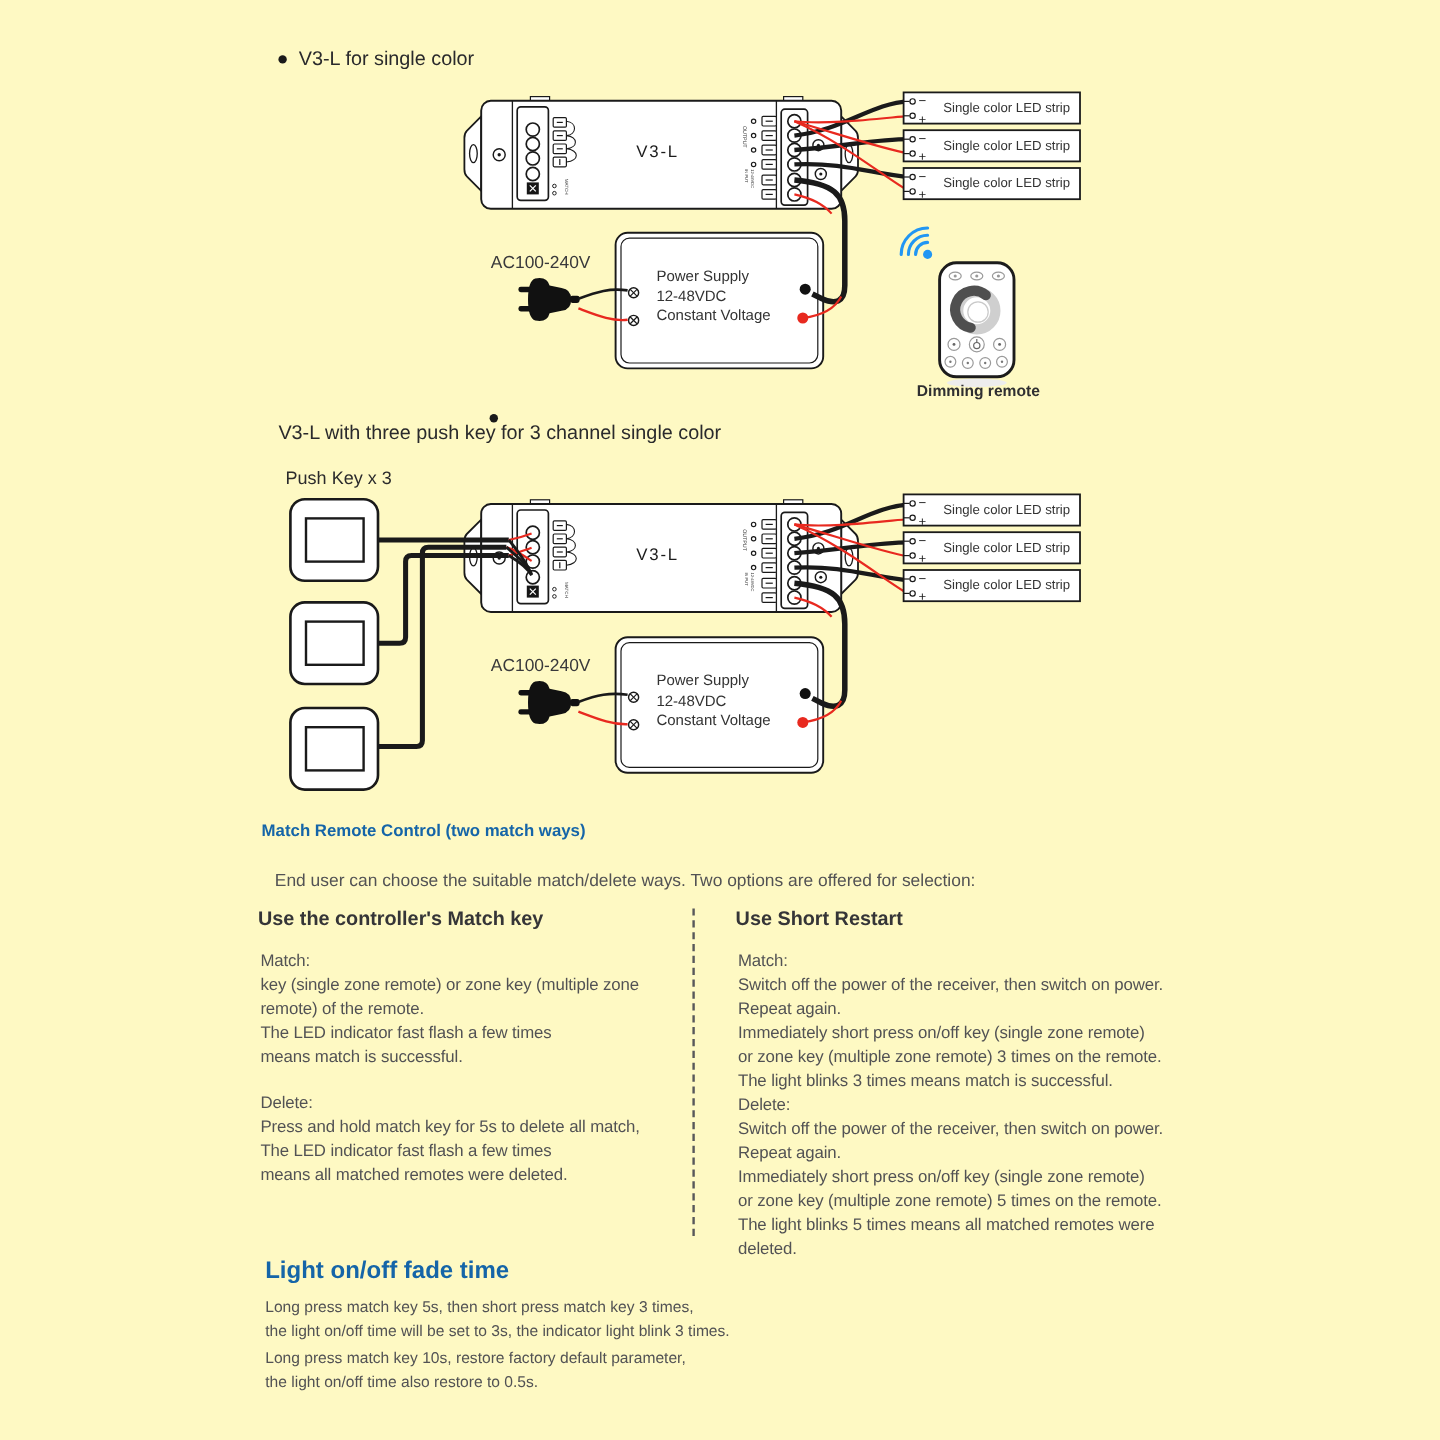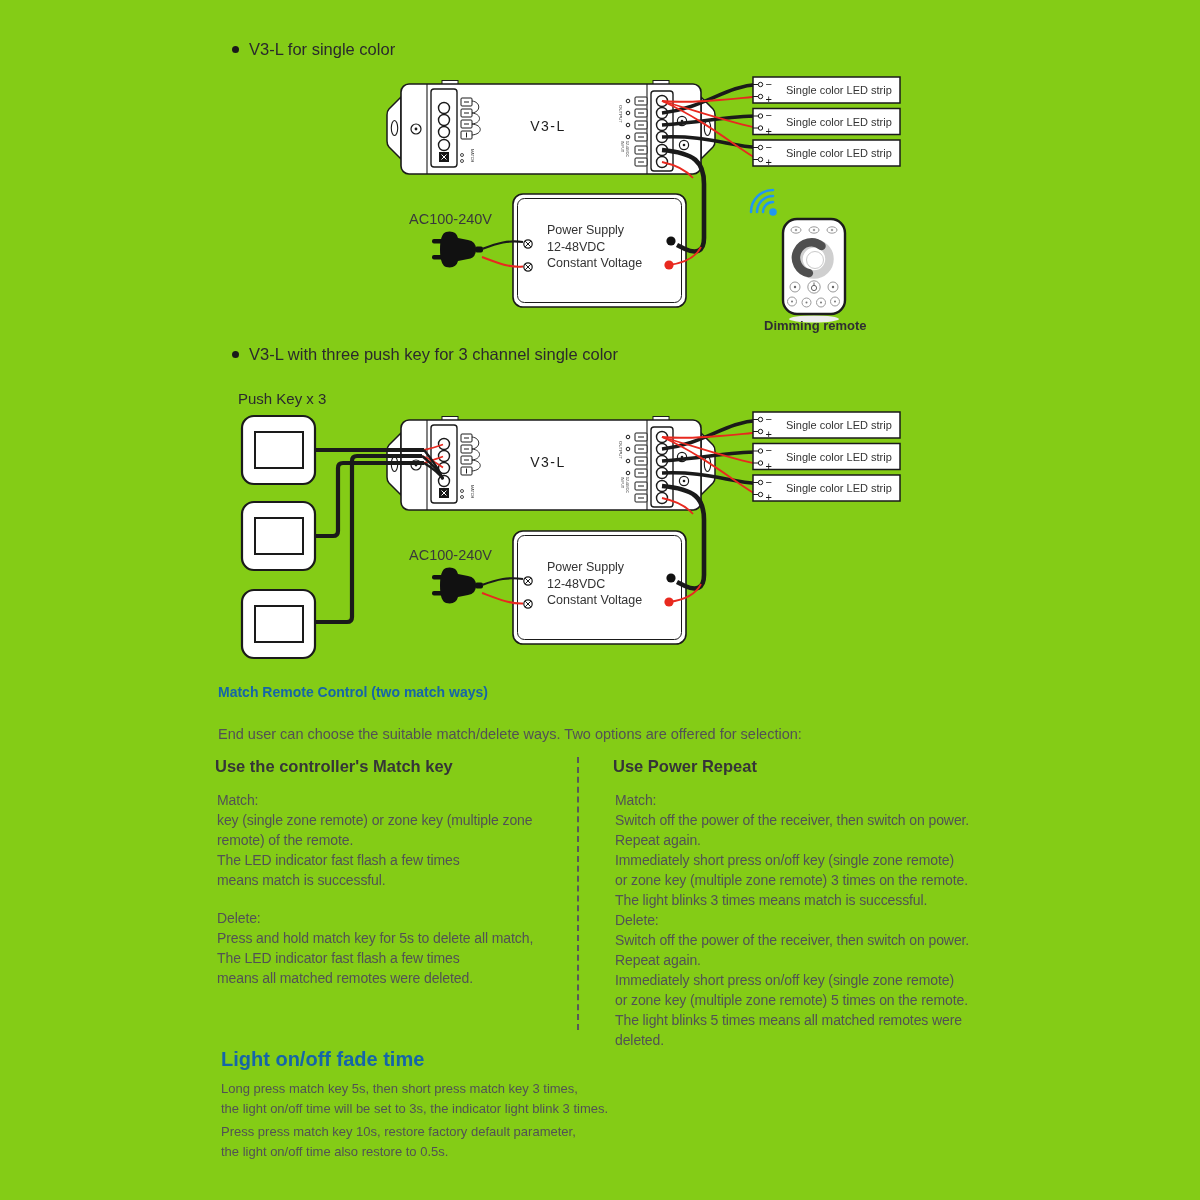--- a/index.html
+++ b/index.html
@@ -1,28 +1,28 @@
 <!DOCTYPE html>
 <html><head>
 <meta charset="utf-8">
 <style>
   html,body{margin:0;padding:0;background:#fff;}
-  .page{position:relative;width:1200px;height:1200px;background:#84cc16;
+  .page{position:relative;width:1200px;height:1200px;background:#fef9c3;
         font-family:"Liberation Sans",sans-serif;overflow:hidden;}
   .abs{position:absolute;}
   svg{position:absolute;left:0;top:0;}
   .title-row{display:flex;align-items:center;font-size:16.5px;color:#2a2a2c;white-space:nowrap;}
   .bullet{width:7px;height:7px;border-radius:50%;background:#1a1a1a;display:inline-block;margin-right:10px;}
   .small-label{font-size:14.5px;color:#39393b;white-space:nowrap;}
   .psu-text{font-size:12.5px;color:#333;line-height:16.5px;white-space:nowrap;}
   .strip-label{font-size:11px;color:#333;white-space:nowrap;}
   .caption{font-size:13px;font-weight:600;color:#2f2f31;white-space:nowrap;}
   .blue-head{color:#1565a8;font-weight:600;white-space:nowrap;}
   .col-head{font-size:16.5px;font-weight:600;color:#353537;white-space:nowrap;}
-  .intro{font-size:14.5px;color:#525254;white-space:nowrap;}
+  .intro{font-size:14.5px;color:#525254;white-space:nowrap;margin-left:11px;}
   .tl{height:20px;font-size:14px;color:#525254;letter-spacing:-0.1px;white-space:nowrap;}
   .tl-sm{height:19.5px;font-size:13px;color:#525254;white-space:nowrap;}
   .gap{height:18px;}
   .divider{border-left:2px dashed #58585a;width:0;}
 </style>
 </head>
 <body>
 
 <div class="page">
 
@@ -263,40 +263,40 @@
 <div class="abs psu-text" style="left:547px;top:222px;">
   <div>Power Supply</div>
   <div>12-48VDC</div>
   <div>Constant Voltage</div>
 </div>
 <div class="abs strip-label" style="left:786px;top:84px;">Single color LED strip</div>
 <div class="abs strip-label" style="left:786px;top:115.5px;">Single color LED strip</div>
 <div class="abs strip-label" style="left:786px;top:147px;">Single color LED strip</div>
 <div class="abs caption" style="left:764px;top:318px;">Dimming remote</div>
 
-<div class="abs title-row" style="left:232px;top:345px;">
+<div class="abs title-row" style="left:232px;top:345px;flex-direction:column;">
   <span class="bullet"></span>
   <span>V3-L with three push key for 3 channel single color</span>
 </div>
 <div class="abs" style="left:238px;top:390px;font-size:15px;color:#2b2b2c;white-space:nowrap;">Push Key x 3</div>
 <div class="abs small-label" style="left:409px;top:547px;">AC100-240V</div>
 <div class="abs psu-text" style="left:547px;top:559px;">
   <div>Power Supply</div>
   <div>12-48VDC</div>
   <div>Constant Voltage</div>
 </div>
 <div class="abs strip-label" style="left:786px;top:419px;">Single color LED strip</div>
 <div class="abs strip-label" style="left:786px;top:450.5px;">Single color LED strip</div>
 <div class="abs strip-label" style="left:786px;top:482px;">Single color LED strip</div>
 
 <div class="abs blue-head" style="left:218px;top:684px;font-size:14px;">Match Remote Control (two match ways)</div>
 <div class="abs intro" style="left:218px;top:726px;">End user can choose the suitable match/delete ways. Two options are offered for selection:</div>
 
 <div class="abs col-head" style="left:215px;top:757px;">Use the controller's Match key</div>
-<div class="abs col-head" style="left:613px;top:757px;">Use Power Repeat</div>
+<div class="abs col-head" style="left:613px;top:757px;">Use Short Restart</div>
 
 <div class="abs divider" style="left:577px;top:757px;height:273px;"></div>
 
 <div class="abs" style="left:217px;top:792px;">
   <div class="tl">Match:</div>
   <div class="tl">key (single zone remote) or zone key (multiple zone</div>
   <div class="tl">remote) of the remote.</div>
   <div class="tl">The LED indicator fast flash a few times</div>
   <div class="tl">means match is successful.</div>
   <div class="gap"></div>
@@ -321,17 +321,17 @@
   <div class="tl">The light blinks 5 times means all matched remotes were</div>
   <div class="tl">deleted.</div>
 </div>
 
 <div class="abs blue-head" style="left:221px;top:1048px;font-size:20px;text-align:right;">Light on/off fade time</div>
 <div class="abs" style="left:221px;top:1081px;">
   <div class="tl-sm">Long press match key 5s, then short press match key 3 times,</div>
   <div class="tl-sm">the light on/off time will be set to 3s, the indicator light blink 3 times.</div>
 </div>
 <div class="abs" style="left:221px;top:1124px;">
-  <div class="tl-sm">Press press match key 10s, restore factory default parameter,</div>
+  <div class="tl-sm">Long press match key 10s, restore factory default parameter,</div>
   <div class="tl-sm">the light on/off time also restore to 0.5s.</div>
 </div>
 
 </div>
 
 </body></html>

